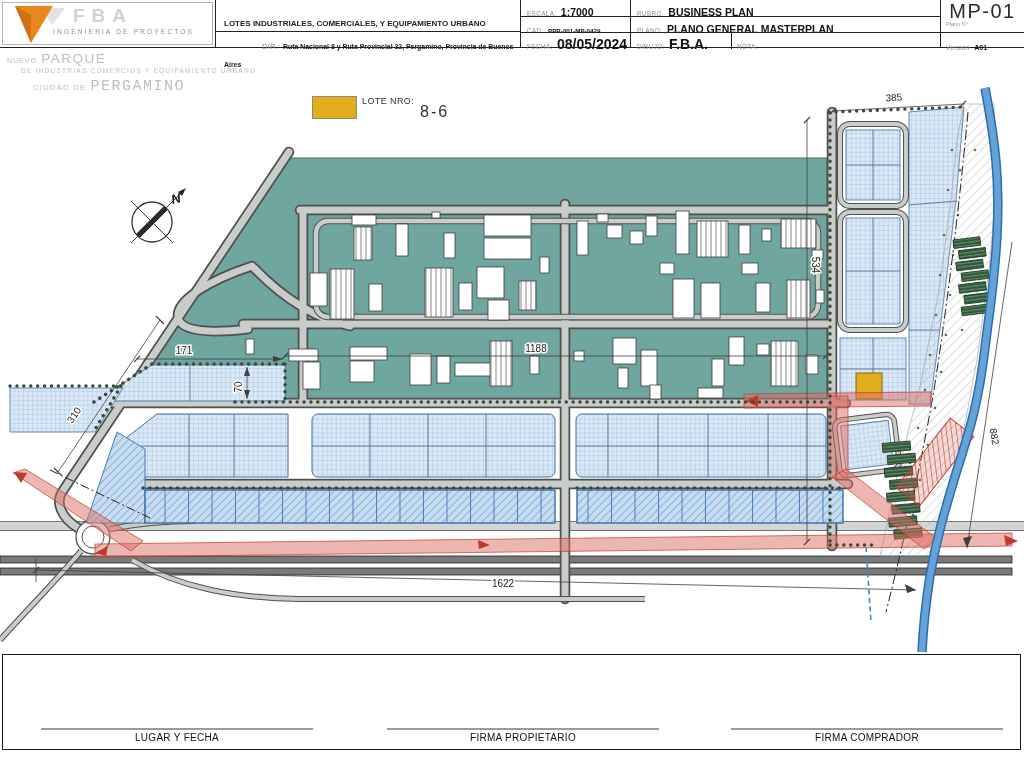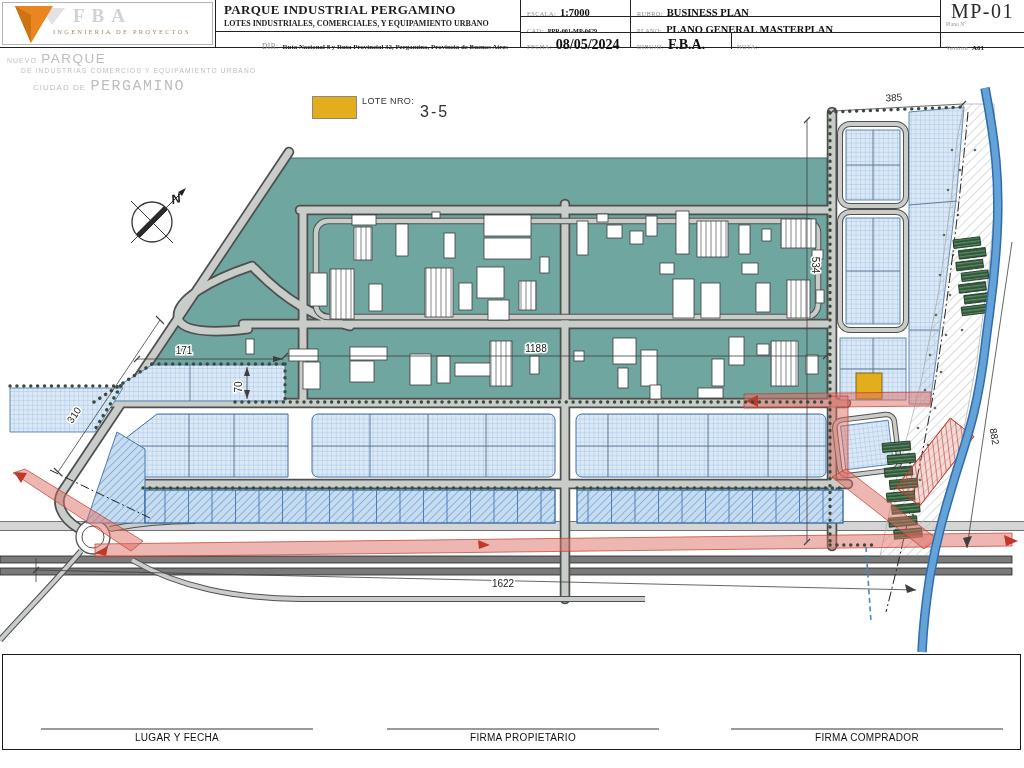--- a/index.html
+++ b/index.html
@@ -3,21 +3,21 @@
 <meta charset="utf-8">
 <style>
   html,body{margin:0;padding:0;background:#e8e8e8;}
   .sheet{position:relative;width:1024px;height:768px;background:#fff;overflow:hidden;
          font-family:"Liberation Sans",sans-serif;-webkit-font-smoothing:antialiased;}
   .sheet *{box-sizing:border-box;}
   svg text{font-family:"Liberation Sans",sans-serif;}
 
   
   .hdr{position:absolute;left:0;top:0;width:1024px;height:48px;background:#fff;
-       border-bottom:1.5px solid #222;z-index:5;font-family:Liberation Serif, serif;}
+       border-bottom:1.5px solid #222;z-index:5;}
   .cell{position:absolute;top:0;height:48px;border-left:1px solid #222;}
   .cell-logo{position:absolute;left:2px;top:2px;width:211px;height:43px;border:1px solid #b5b5b5;}
   .ghost-fba{position:absolute;left:70px;top:2px;font-size:19px;font-weight:700;
              letter-spacing:7px;color:#d2d2d2;}
   .logo-tag{position:absolute;left:50px;top:25px;font-size:6.5px;letter-spacing:2.2px;color:#a8886a;}
   .cell-title{left:215px;width:305px;}
   .t1{position:absolute;left:8px;top:2px;font-size:13px;font-weight:700;color:#1c1c1c;letter-spacing:.3px;}
   .t2{position:absolute;left:8px;top:19px;font-size:8px;font-weight:700;color:#222;}
   .dir-row{position:absolute;left:0;top:31px;width:100%;height:17px;border-top:1px solid #222;padding:3px 0 0 8px;}
   .lbl{font-size:6.3px;color:#8a8a8a;letter-spacing:.4px;}
@@ -365,21 +365,20 @@
     <svg width="56" height="42" style="position:absolute;left:8px;top:0;">
       <polygon points="30,5 54,5 41,22" fill="#e2e2e2"></polygon>
       <polygon points="4,3 42,3 20,40" fill="#E8871E"></polygon>
       <polygon points="4,3 20,12 20,40" fill="#cf7213"></polygon>
     </svg>
     <div class="ghost-fba">FBA</div>
     <div class="logo-tag">INGENIERIA DE PROYECTOS</div>
   </div>
 
   <div class="cell cell-title">
-    <div class="t1">PARQUE INDUSTRIAL PERGAMINO</div>
     <div class="t2">LOTES INDUSTRIALES, COMERCIALES, Y EQUIPAMIENTO URBANO</div>
     <div class="dir-row">
       <span class="lbl" style="font-size:7.5px;padding-left:38px;">DIR:</span>
       <span class="dir-v">Ruta Nacional 8 y Ruta Provincial 32, Pergamino, Provincia de Buenos Aires</span>
     </div>
   </div>
 
   <div class="cell cell-scale">
     <div class="srow" style="top:0;">
       <span class="lbl">ESCALA:</span>
@@ -431,21 +430,21 @@
   <div class="sh2">DE INDUSTRIAS COMERCIOS Y EQUIPAMIENTO URBANO</div>
   <div class="sh3">
     <span class="sh3s">CIUDAD DE</span>
     <span class="sh3b">PERGAMINO</span>
   </div>
 </div>
 
 <div class="legend">
   <div class="swatch"></div>
   <div class="leg-lbl">LOTE NRO:</div>
-  <div class="leg-val">3-5</div>
+  <div class="leg-val">8-6</div>
 </div>
 
 <div class="ftr">
   <div class="sig" style="left:38px;">
     <div class="line"></div>
     <div class="slbl">LUGAR Y FECHA</div>
   </div>
   <div class="sig" style="left:384px;">
     <div class="line"></div>
     <div class="slbl">FIRMA PROPIETARIO</div>

